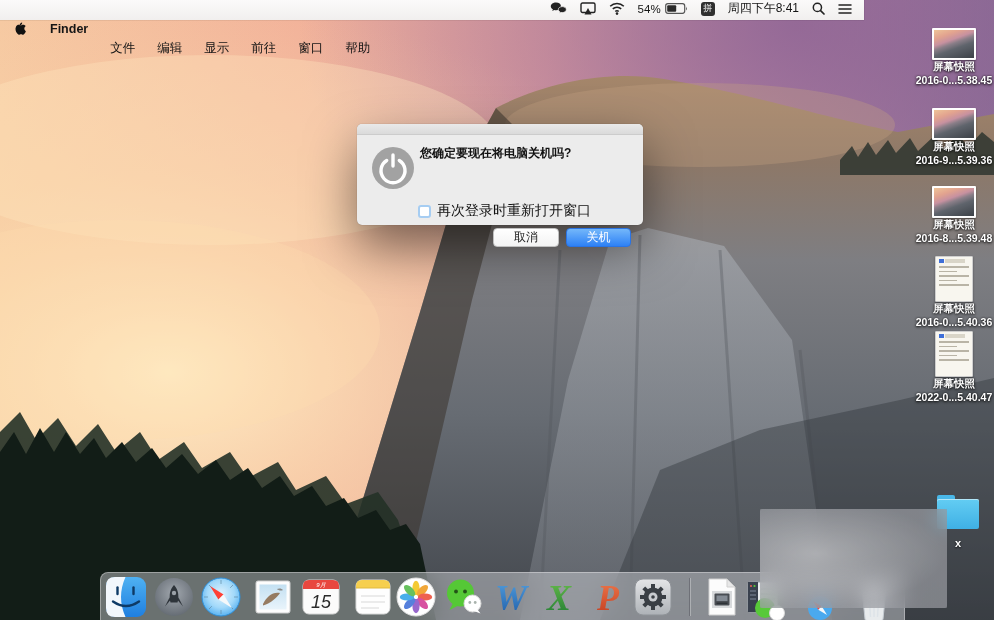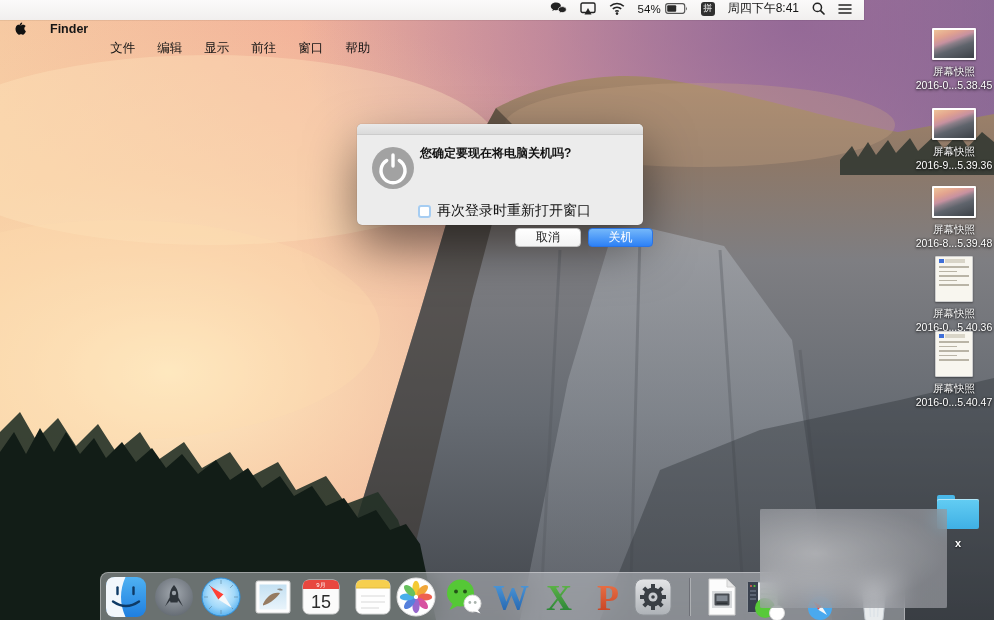--- a/index.html
+++ b/index.html
@@ -29,21 +29,21 @@
   .dicon { position:absolute; left:912px; width:84px; z-index:5; display:flex; flex-direction:column; align-items:center; }
   .thumbA { width:44px; height:32px; background:#fff; padding:2px; border-radius:1px; box-shadow:0 1px 2px rgba(0,0,0,.4); }
   .thumbA .in { width:100%; height:100%;
     background:linear-gradient(160deg,#eec498 0%,#e2a38f 22%,#c791a0 38%,#8a7e88 48%,#5f646c 62%,#3c4147 100%); }
   .thumbB { width:38px; height:46px; background:#f8f6ef; border:1px solid #cfcfcf; border-radius:1px;
     box-shadow:0 1px 2px rgba(0,0,0,.4); padding:2px 3px; }
   .thumbB .bar { height:4px; display:flex; gap:1px; margin-bottom:2px; }
   .thumbB .bar i { display:block; height:4px; }
   .thumbB .ln { height:1.5px; background:#b9b4a6; margin:3px 0; }
   .thumbB .ln.s { width:60%; }
-  .dlabel { margin-top:5px; text-align:center; font-size:10.5px; font-weight:normal; color:#fff;
+  .dlabel { text-align:center; font-size:10.5px; font-weight:bold; color:#fff;
     line-height:1.3; text-shadow:0 1px 3px rgba(0,0,0,.9), 0 0 2px rgba(0,0,0,.6); white-space:nowrap; }
 
   
   .folder { position:absolute; left:937px; top:495px; width:42px; height:34px; z-index:9; }
   .folder .tab { position:absolute; left:0; top:0; width:18px; height:6px; background:#49b7e8; border-radius:2px 2px 0 0; }
   .folder .body { position:absolute; left:0; top:4px; width:42px; height:30px; border-radius:2px;
     background:linear-gradient(#63cdf3,#3fb0e4); box-shadow:inset 0 1px 0 rgba(255,255,255,.5); }
   .folder-label { position:absolute; left:937px; top:537px; width:42px; text-align:center; z-index:9;
     color:#fff; font-size:11px; font-weight:bold; text-shadow:0 1px 2px rgba(0,0,0,.8); }
 
@@ -53,37 +53,37 @@
   .dlg-strip { height:11px; border-radius:5px 5px 0 0; background:linear-gradient(#e9e9e9,#dadada);
     border-bottom:1px solid #cccccc; }
   .dlg-power { position:absolute; left:15px; top:23px; width:42px; height:42px; border-radius:50%;
     background:#a2a2a2; }
   .dlg-title { position:absolute; left:63px; top:21px; font-size:12px; font-weight:bold; color:#111; white-space:nowrap; }
   .dlg-body { position:absolute; left:63px; top:53px; font-size:10px; color:#222; white-space:nowrap; letter-spacing:-0.2px; }
   .dlg-check { position:absolute; left:61px; top:78px; display:flex; align-items:center; gap:6px; }
   .dlg-check .box { width:13px; height:13px; background:#fff; border:2px solid #a6cdf2; border-radius:3px; }
   .dlg-check .lbl { font-size:14px; color:#111; }
   .btn { position:absolute; top:104px; height:19px; border-radius:4px; font-size:12px;
-    display:flex; align-items:center; justify-content:center;margin-left:22px; }
+    display:flex; align-items:center; justify-content:center; }
   .btn-cancel { left:136px; width:66px; background:linear-gradient(#ffffff,#f3f3f3);
     border:1px solid #c0c0c0; color:#1a1a1a; }
   .btn-confirm { left:209px; width:65px; background:linear-gradient(#74b7fa,#2d81f6);
     border:1px solid #2b74e4; color:#fff; }
 
   
   .blurbox { position:absolute; left:760px; top:509px; width:187px; height:99px; z-index:12;
     background:rgba(167,170,174,.55); backdrop-filter:blur(9px); -webkit-backdrop-filter:blur(9px);
     border-radius:2px; }
   .blurbox::after { content:""; position:absolute; inset:0;
     background:radial-gradient(ellipse at 30% 45%, rgba(210,210,212,.55), rgba(140,142,148,.35) 70%); }
 
   
   .dock { position:absolute; left:100px; bottom:0; width:805px; height:48px; z-index:10;
     background:rgba(214,217,222,.45); backdrop-filter:blur(14px); -webkit-backdrop-filter:blur(14px);
-    border-radius:8px 8px 0 0; border:1px solid rgba(255,255,255,.35); border-bottom:none; }
+    border-radius:8px 8px 0 0; border:1px solid rgba(255,255,255,.35); border-bottom:none;font-style:italic; }
   .dk { position:absolute; top:4px; width:40px; height:40px; }
   .dk svg { display:block; }
   .dock-divider { position:absolute; left:588px; top:5px; width:1px; height:38px; background:rgba(60,60,70,.35);
     box-shadow:1px 0 0 rgba(255,255,255,.3); }
   .mini { position:absolute; z-index:11; }
 </style>
 </head>
 <body>
 
 <div class="screen">
@@ -257,21 +257,21 @@
           <i style="width:20px;background:#d9d5c8;"></i>
         </div>
       <div class="ln"></div>
         <div class="ln s"></div>
         <div class="ln"></div>
         <div class="ln s"></div>
         <div class="ln"></div>
     </div>
     <div class="dlabel">
       <div>屏幕快照</div>
-      <div>2016-0...5.40.47</div>
+      <div>2022-0...5.40.47</div>
     </div>
   </div>
 
   <div class="folder">
     <div class="tab"></div>
       <div class="body"></div>
   </div>
   <div class="folder-label">x</div>
 
   <div class="dialog">

